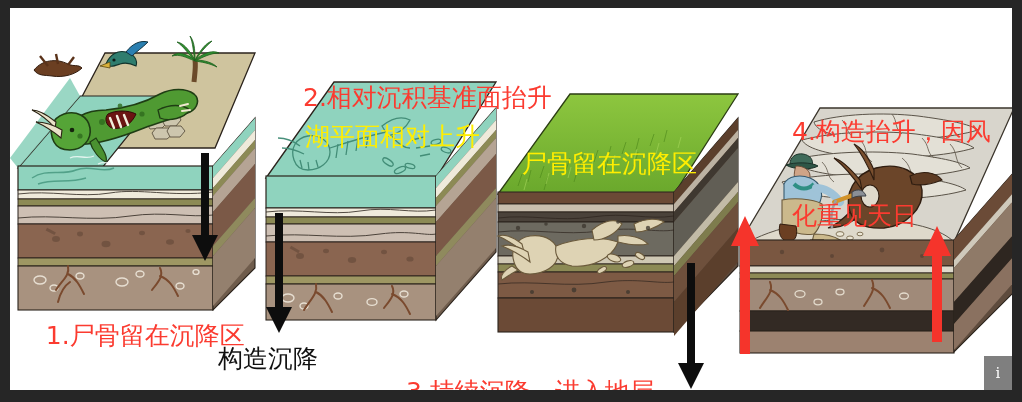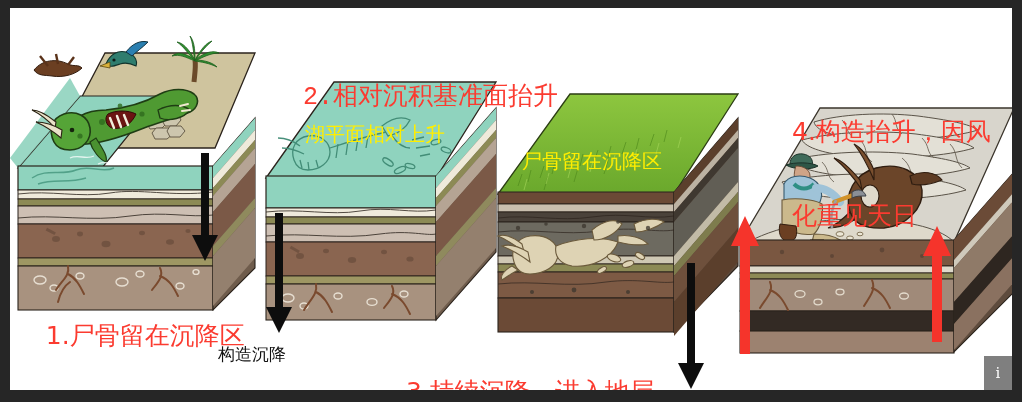--- a/index.html
+++ b/index.html
@@ -5,22 +5,22 @@
   html,body{margin:0;padding:0;background:#262626;}
   body{width:1022px;height:402px;overflow:hidden;font-family:"DejaVu Sans","Liberation Sans",sans-serif;}
   #frame{position:relative;width:1022px;height:402px;background:#262626;}
   #canvas{position:absolute;left:10px;top:8px;width:1002px;height:382px;background:#ffffff;overflow:hidden;}
 
   .panel{position:absolute;}
 
   
   .lbl{position:absolute;white-space:pre;line-height:1.12;letter-spacing:0px;}
   .red{color:#fb3b30;font-size:25px;font-weight:400;}
-  .yellow{color:#ffee00;font-size:20px;}
-  .black{color:#111111;font-size:17px;}
+  .yellow{color:#ffee00;font-size:25px;}
+  .black{color:#111111;font-size:25px;}
 
   
   .arrow{position:absolute;}
 
   
   #info{position:absolute;right:0px;bottom:0px;width:28px;height:34px;background:#7f7f7f;color:#ffffff;
         font-size:15px;display:flex;align-items:center;justify-content:center;font-family:"DejaVu Serif","Liberation Serif",serif;}
 </style>
 </head>
 <body>
@@ -419,21 +419,21 @@
     <polygon points="17,0 31,30 22,30 22,138 12,138 12,30 3,30" fill="#f5342b"></polygon>
   </svg>
   <svg class="arrow" style="left:910px;top:218px;" width="34" height="118" viewBox="0 0 34 118">
     <polygon points="17,0 31,30 22,30 22,116 12,116 12,30 3,30" fill="#f5342b"></polygon>
   </svg>
 
   <div class="lbl red" style="left:4px;top:286px;">
     <span>1.</span><span>尸骨留在沉降区</span>
   </div>
 
-  <div class="lbl red" style="left:293px;top:20px;font-family:Liberation Mono, monospace;">
+  <div class="lbl red" style="left:293px;top:20px;">
     <div><span>2.</span><span>相对沉积基准面抬升</span></div>
   </div>
 
   <div class="lbl yellow" style="left:295px;top:115px;">湖平面相对上升</div>
 
   <div class="lbl yellow" style="left:512px;top:142px;">尸骨留在沉降区</div>
 
   <div class="lbl black" style="left:208px;top:337px;">构造沉降</div>
 
   <div class="lbl red" style="left:396px;top:314px;">

